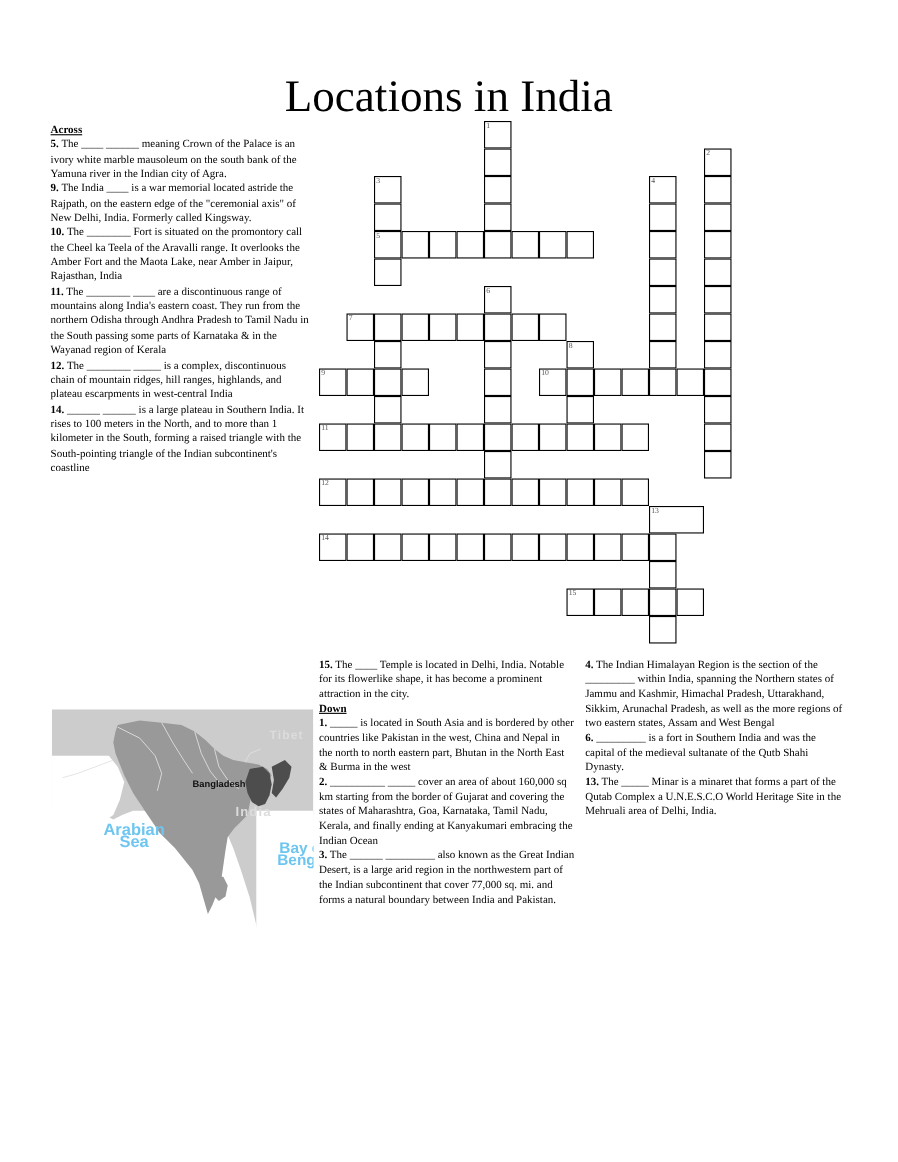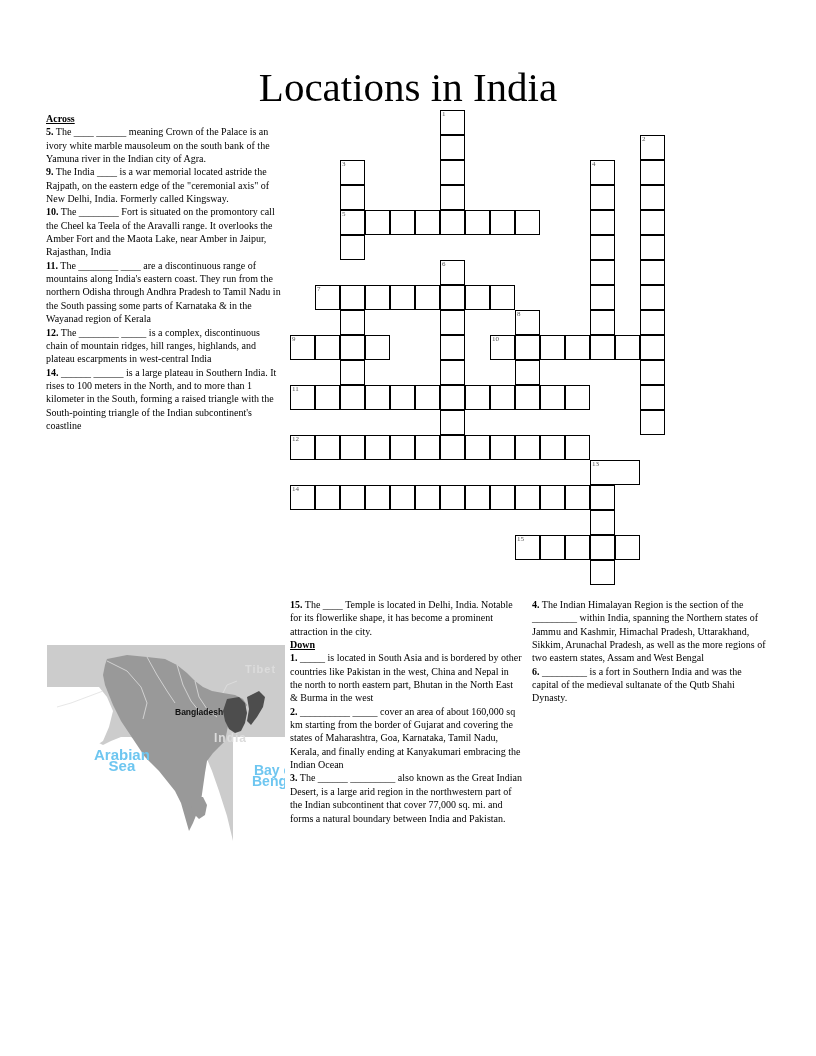--- a/index.html
+++ b/index.html
@@ -109,20 +109,21 @@
     <span class="clue"><b>15.</b><span> The ____ Temple is located in Delhi, India. Notable for its flowerlike shape, it has become a prominent attraction in the city.</span></span>
     <span class="sec-head">Down</span>
     <span class="clue"><b>1.</b><span> _____ is located in South Asia and is bordered by other countries like Pakistan in the west, China and Nepal in the north to north eastern part, Bhutan in the North East &amp; Burma in the west</span></span>
     <span class="clue"><b>2.</b><span> __________ _____ cover an area of about 160,000 sq km starting from the border of Gujarat and covering the states of Maharashtra, Goa, Karnataka, Tamil Nadu, Kerala, and finally ending at Kanyakumari embracing the Indian Ocean</span></span>
     <span class="clue"><b>3.</b><span> The ______ _________ also known as the Great Indian Desert, is a large arid region in the northwestern part of the Indian subcontinent that cover 77,000 sq. mi. and forms a natural boundary between India and Pakistan.</span></span>
   </div>
 
   <div id="col-right" class="clue-col">
     <span class="clue"><b>4.</b><span> The Indian Himalayan Region is the section of the _________ within India, spanning the Northern states of Jammu and Kashmir, Himachal Pradesh, Uttarakhand, Sikkim, Arunachal Pradesh, as well as the more regions of two eastern states, Assam and West Bengal</span></span>
     <span class="clue"><b>6.</b><span> _________ is a fort in Southern India and was the capital of the medieval sultanate of the Qutb Shahi Dynasty.</span></span>
+    <span class="clue"><b>13.</b><span> The _____ Minar is a minaret that forms a part of the Qutab Complex a U.N.E.S.C.O World Heritage Site in the Mehruali area of Delhi, India.</span></span>
   </div>
 
   <div id="grid">
       <div class="cell thick" style="left: 150px; top: 0px;">
         <span class="num">1</span>
       </div>
       <div class="cell" style="left: 150px; top: 25px;"></div>
       <div class="cell" style="left: 150px; top: 50px;"></div>
       <div class="cell" style="left: 150px; top: 75px;"></div>
       <div class="cell thick" style="left: 350px; top: 25px;">

